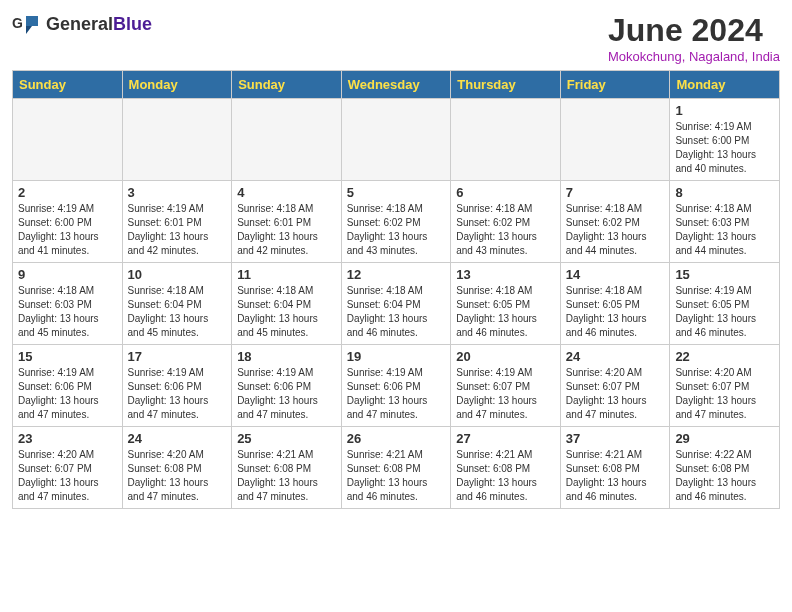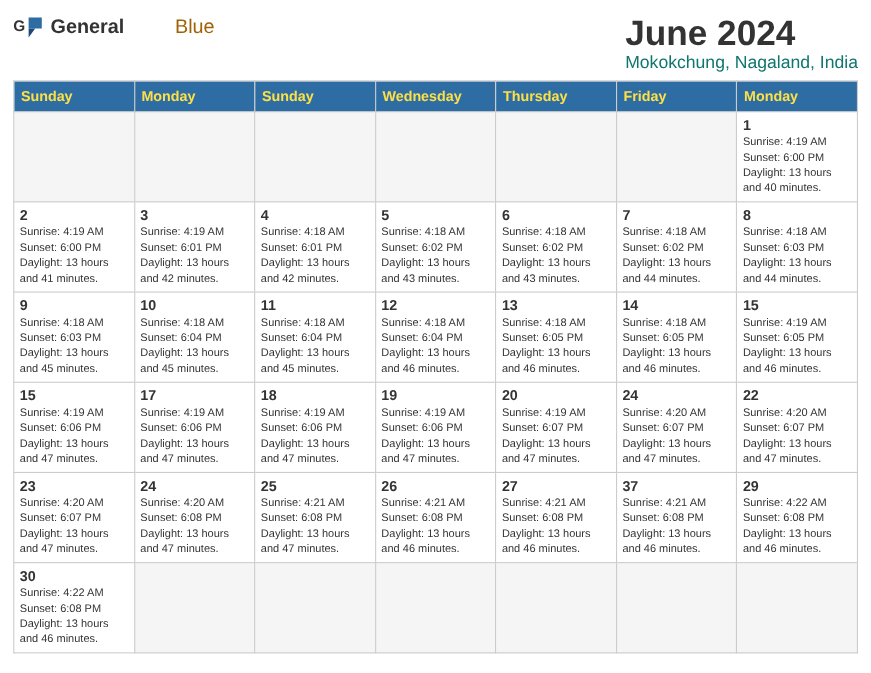--- a/index.html
+++ b/index.html
@@ -34,22 +34,22 @@
       height: 24px;
     }
     .title-area {
     }
     .calendar-title {
       font-size: 32px;
       font-weight: bold;
       color: #333;
     }
     .calendar-subtitle {
-      font-size: 16px;
-      color: #0f766e;
+      font-size: 13px;
+      color: #a21caf;
     }
     table {
       width: 100%;
       border-collapse: collapse;
       table-layout: fixed;
     }
     th {
       background-color: #2e6da4;
       color: #fde047;
       text-align: left;
@@ -88,21 +88,21 @@
 <body>
 
 <div class="header-area">
   <div class="logo">
     <svg class="logo-icon" viewBox="0 0 30 24">
       <text x="0" y="16" font-size="14" font-weight="bold" fill="#333">G</text>
       <polygon points="14,4 26,4 26,14 14,14" fill="#2e6da4"></polygon>
       <polygon points="14,14 20,14 14,22" fill="#1a4a7a"></polygon>
     </svg>
     <div class="logo-text">
-      <span>General</span><span style="color:#a16207;font-weight:normal;padding-left:46px;">Blue</span>
+      <span>General</span><span style="color:#4c1d95;font-weight:bold;">Blue</span>
     </div>
   </div>
   <div class="title-area">
     <div class="calendar-title">June 2024</div>
     <div class="calendar-subtitle">Mokokchung, Nagaland, India</div>
   </div>
 </div>
 
 <table>
   <thead>
@@ -242,26 +242,14 @@
         </td>
         <td>
           <div class="day-number">37</div>
 <div class="day-info">Sunrise: 4:21 AM<br>Sunset: 6:08 PM<br>Daylight: 13 hours<br>and 46 minutes.</div>
         </td>
         <td>
           <div class="day-number">29</div>
 <div class="day-info">Sunrise: 4:22 AM<br>Sunset: 6:08 PM<br>Daylight: 13 hours<br>and 46 minutes.</div>
         </td>
       </tr>
-      <tr class="last-row">
-        <td>
-          <div class="day-number">30</div>
-<div class="day-info">Sunrise: 4:22 AM<br>Sunset: 6:08 PM<br>Daylight: 13 hours<br>and 46 minutes.</div>
-        </td>
-        <td class="empty-cell"></td>
-        <td class="empty-cell"></td>
-        <td class="empty-cell"></td>
-        <td class="empty-cell"></td>
-        <td class="empty-cell"></td>
-        <td class="empty-cell"></td>
-      </tr>
     </tbody>
 </table>
 
 </body></html>

